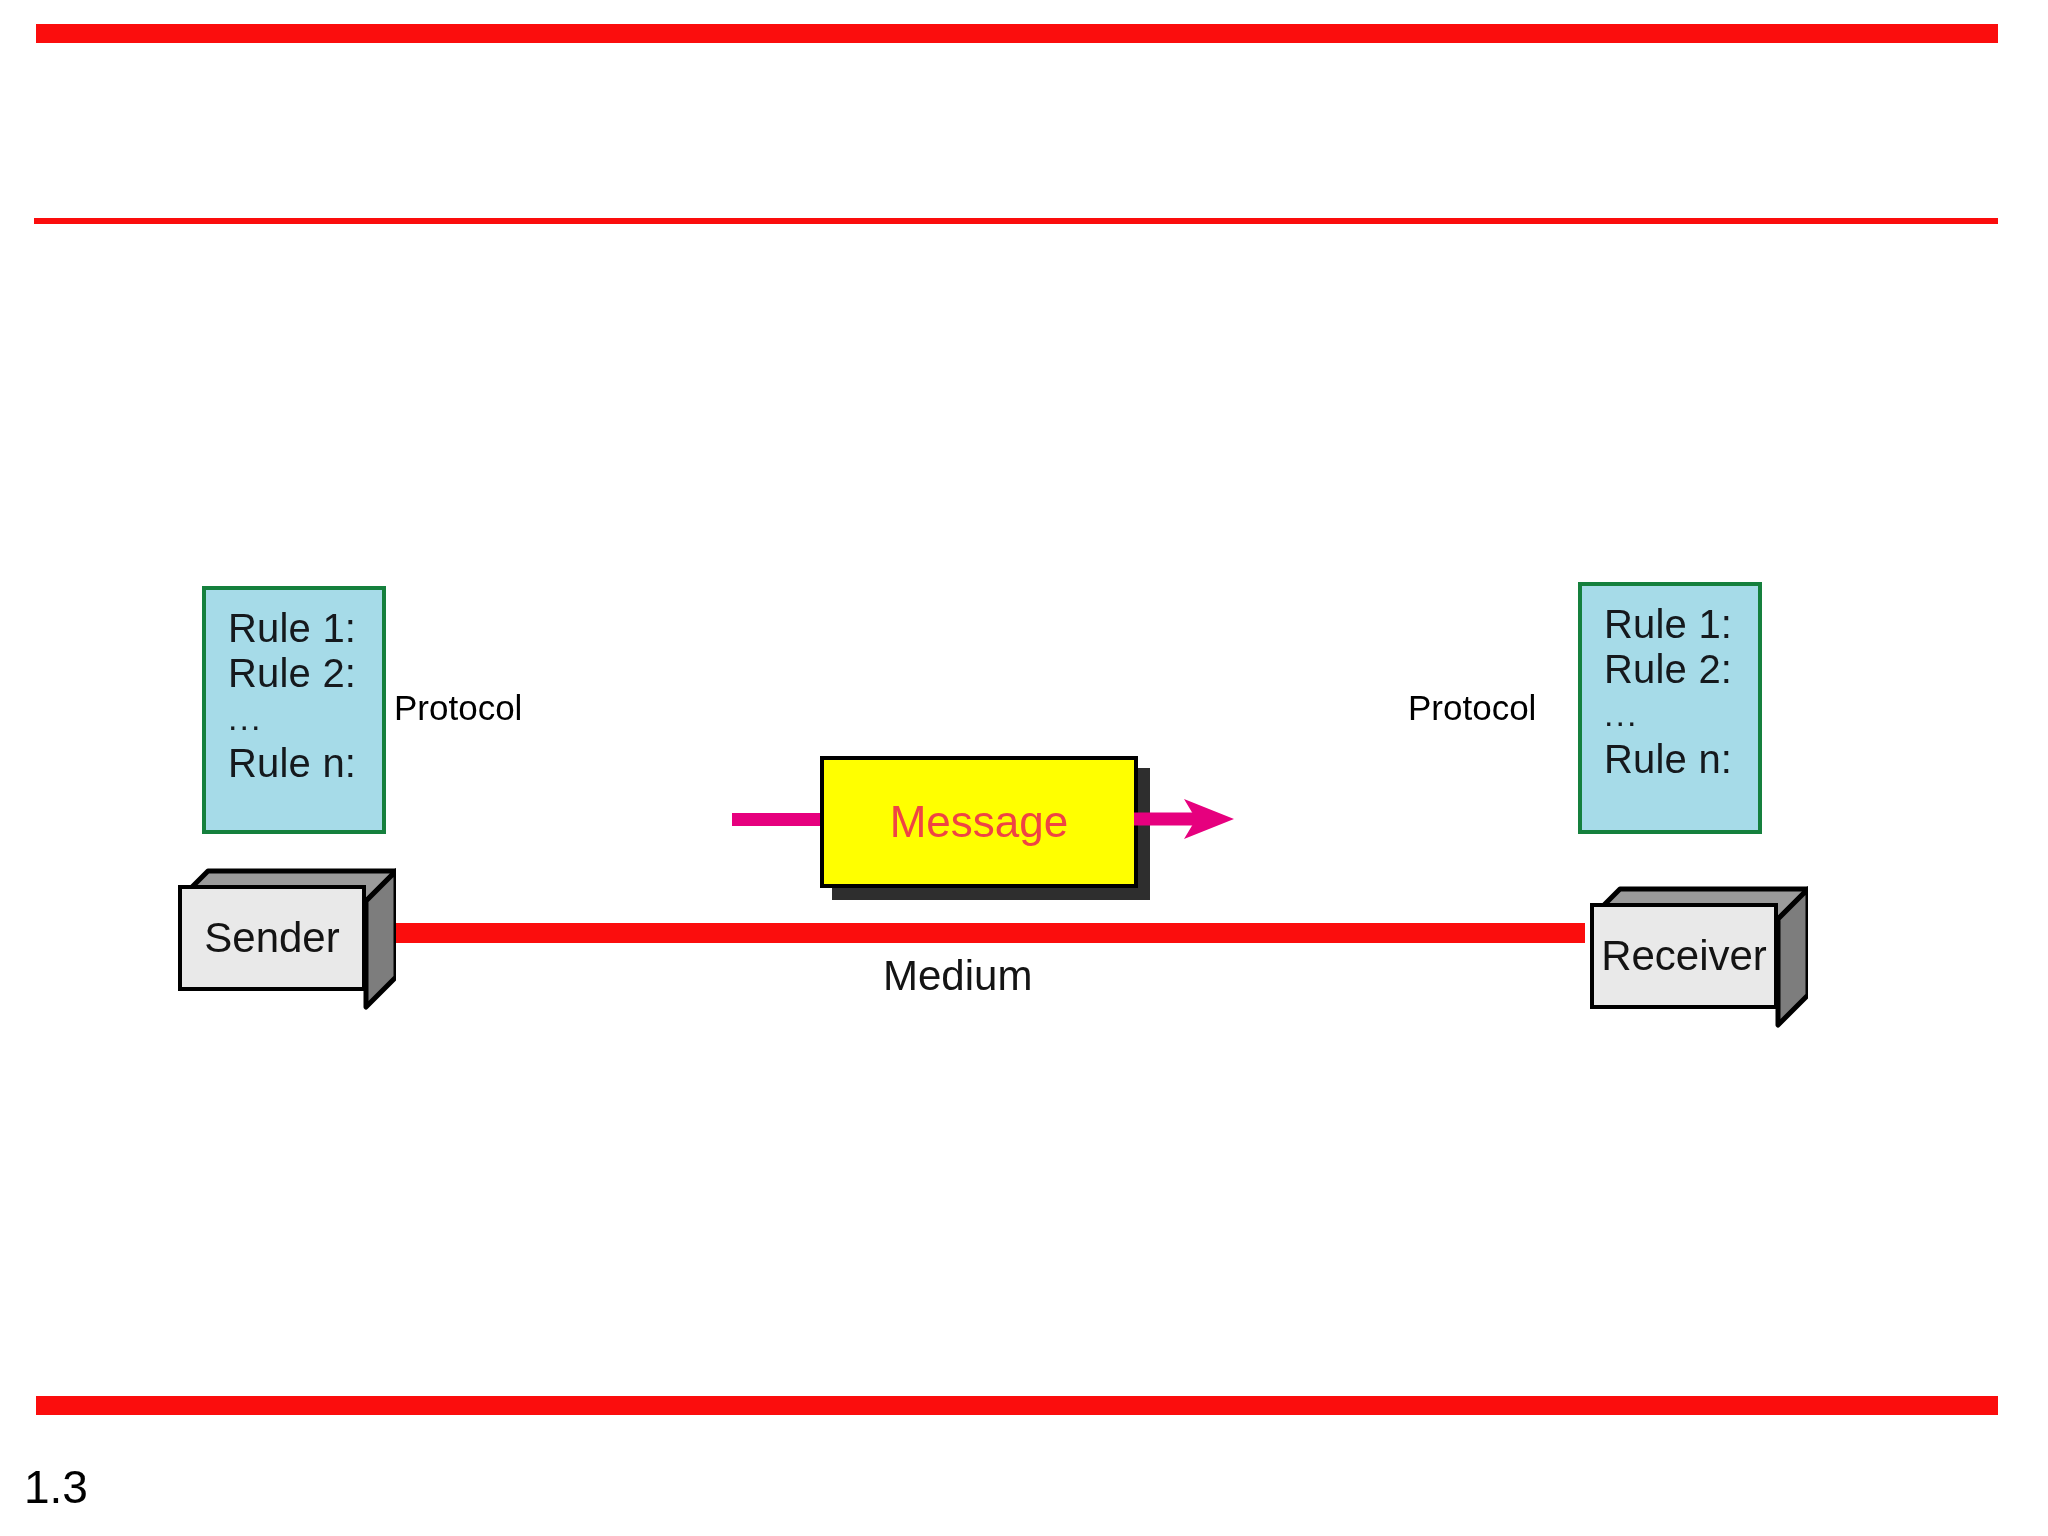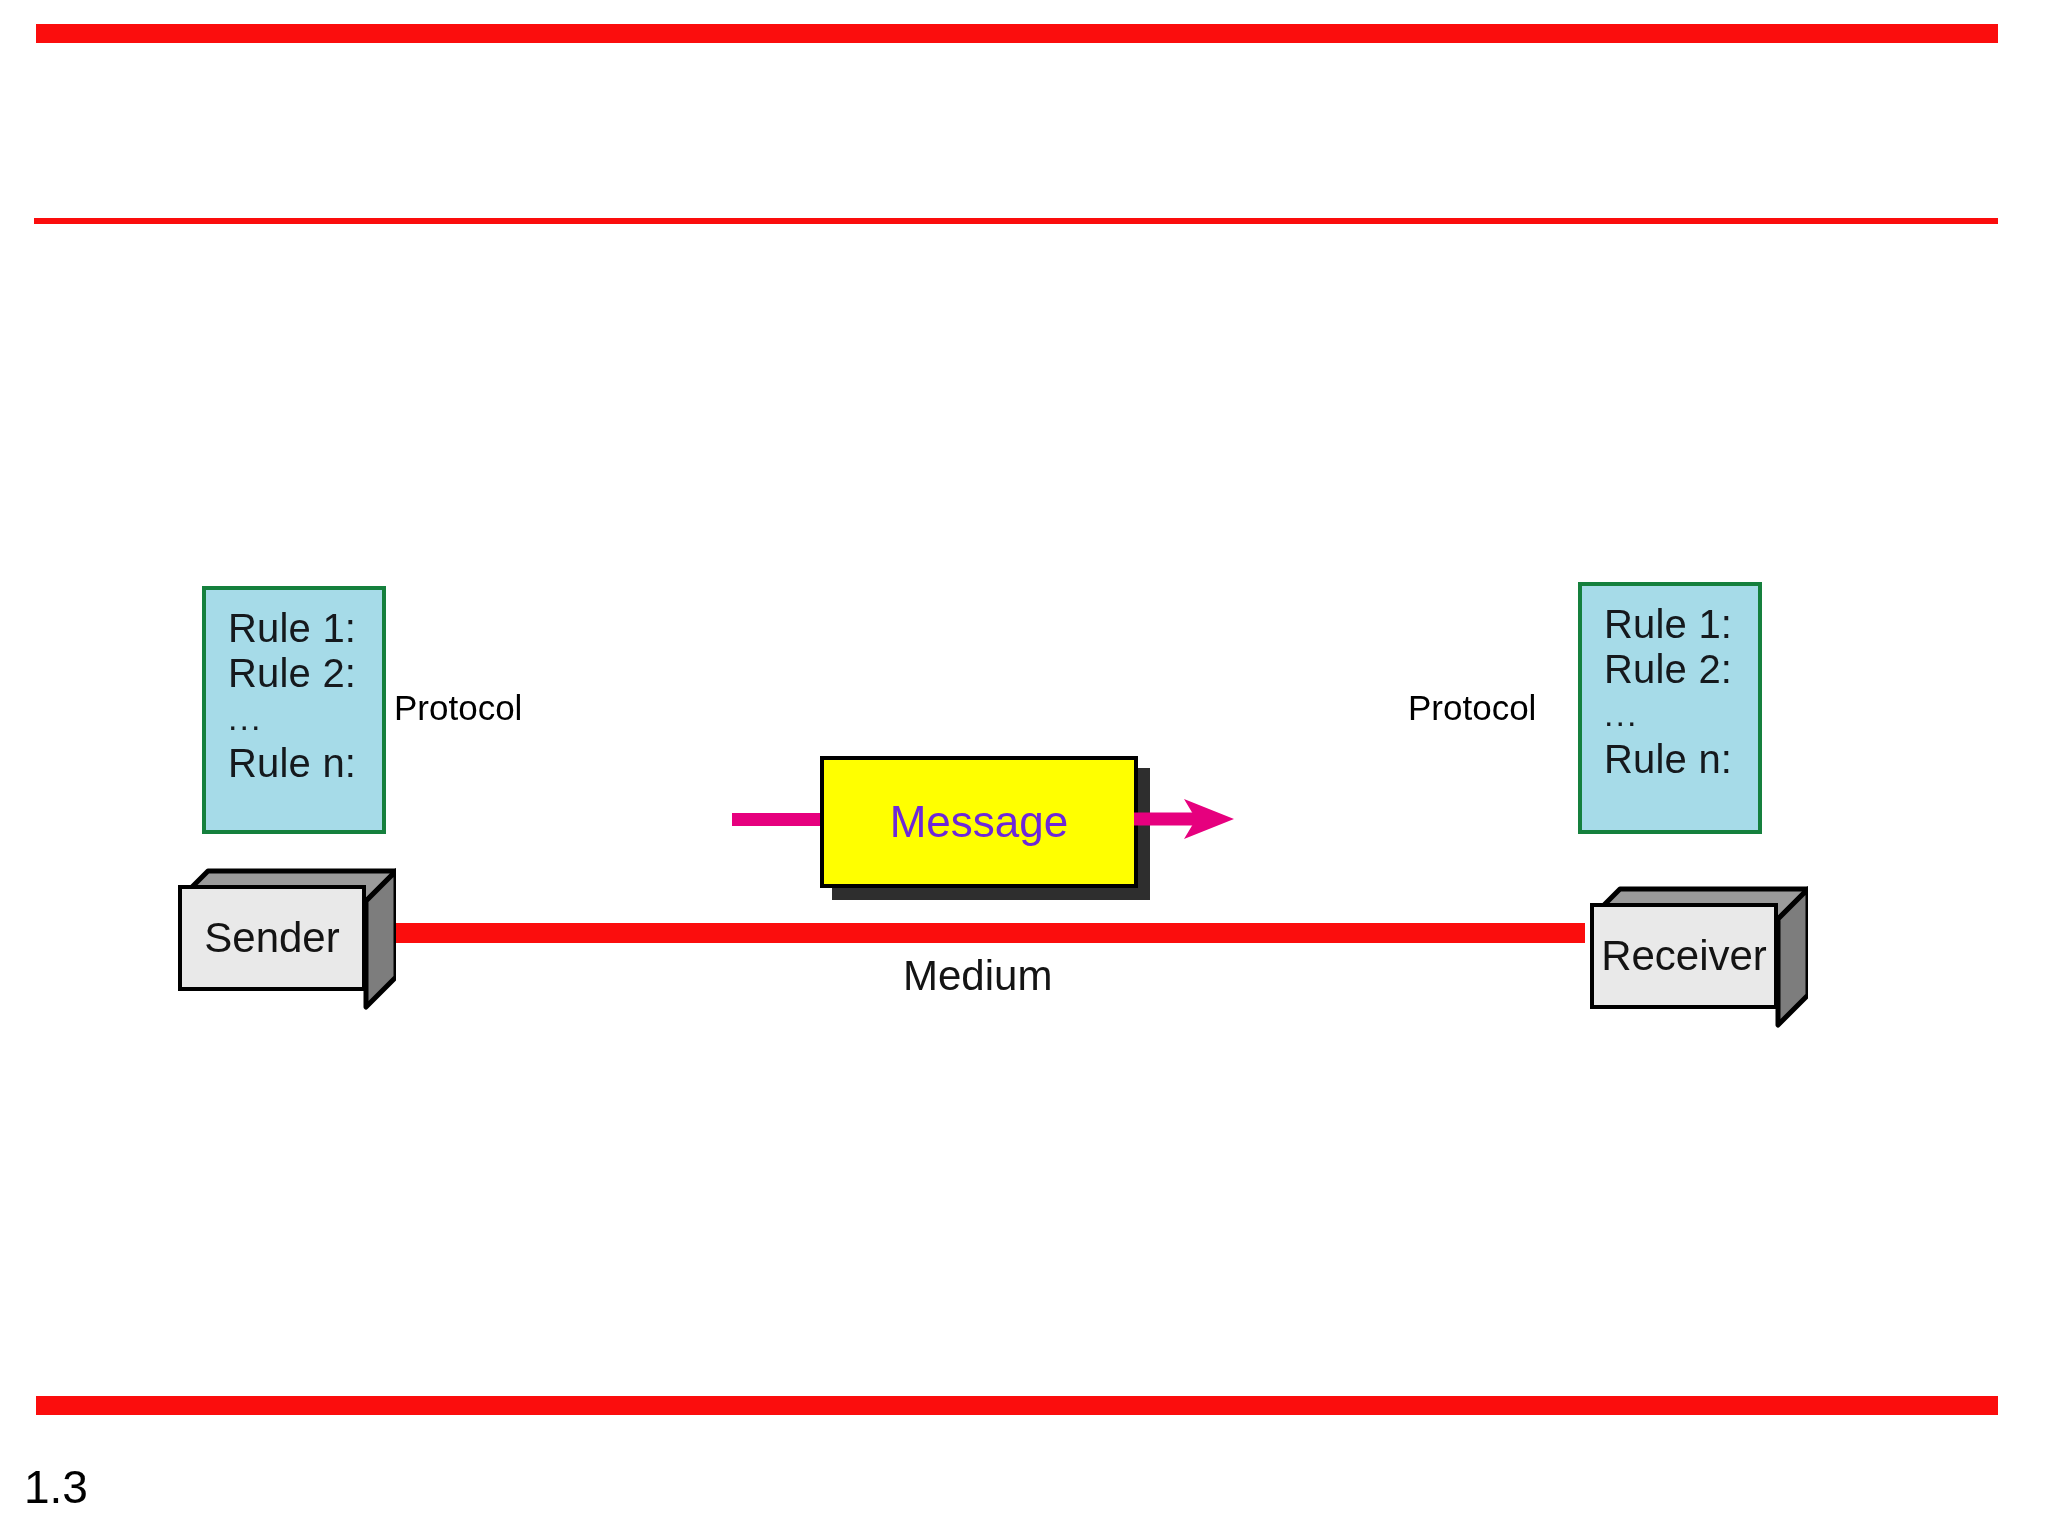--- a/index.html
+++ b/index.html
@@ -127,21 +127,21 @@
   .medium-line {
     position: absolute;
     left: 363px;
     top: 923px;
     width: 1222px;
     height: 20px;
     background: #fb0d0d;
   }
   .medium-label {
     position: absolute;
-    left: 903px;
+    left: 883px;
     top: 955px;
     font-size: 42px;
     color: #141414;
     white-space: nowrap;
     line-height: 1;
   }
 
   
   .device {
     position: absolute;
@@ -193,21 +193,21 @@
     height: 132px;
     box-sizing: border-box;
     background: #ffff00;
     border: 4px solid #000000;
     display: flex;
     align-items: center;
     justify-content: center;
   }
   .msg-box .msg-label {
     font-size: 44px;
-    color: #6d28d9;
+    color: #ef4444;
     white-space: nowrap;
     line-height: 1;
   }
 
   
   .flow-stub {
     position: absolute;
     left: 732px;
     top: 813px;
     width: 92px;

